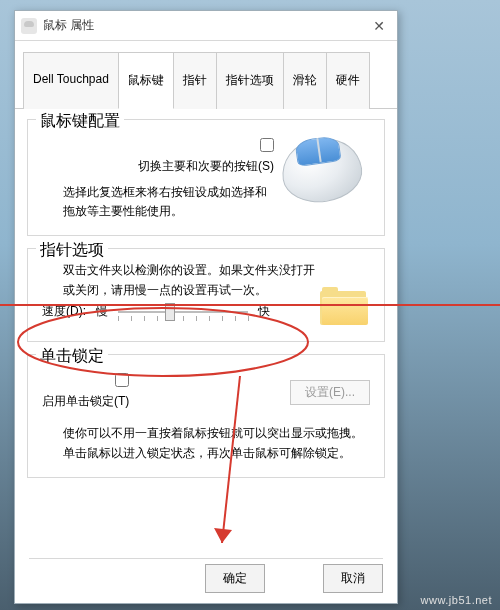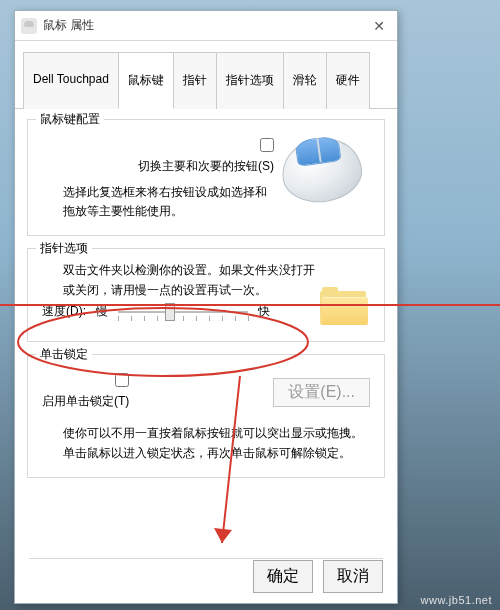--- a/index.html
+++ b/index.html
@@ -85,21 +85,21 @@
     border: 1px solid #d8d8d8;
     margin-bottom: 12px;
     padding: 12px 14px 14px 14px;
     position: relative;
   }
   .group-title {
     position: absolute;
     top: -9px; left: 8px;
     background: #fff;
     padding: 0 4px;
-    font-size: 12px;
+    font-size: 16px;
     font-family: Liberation Serif, serif;
   }
   .row { display:flex; align-items:flex-start; }
   .checkbox {
     display:flex; align-items:flex-end; gap:6px; margin: 6px 0 8px 0;
     cursor: pointer;
     flex-direction: column;
   }
   .checkbox input { width:14px; height:14px; margin:0; }
   .desc { line-height: 1.6; margin-left: 21px; }
@@ -156,21 +156,21 @@
     position:absolute; top:16px; width:1px; height:5px; background:#aaa;
   }
   .slider-thumb {
     position:absolute; top:3px; width:10px; height:18px;
     background:#e9e9e9; border:1px solid #9a9a9a;
     left: 52px;
   }
   .btn {
     display:inline-block; padding:3px 14px;
     border:1px solid #aaa; background:#f3f3f3;
-    font-size:16px; cursor:pointer; min-width:60px; text-align:center;
+    font-size:12px; cursor:pointer; min-width:60px; text-align:center;margin-left:48px;
   }
   .btn.disabled { color:#9a9a9a; border-color:#c8c8c8; background:#f8f8f8; cursor:default; }
   .footer {
     position:absolute; bottom:10px; right:14px;
     display:flex; gap:10px;
   }
   .btn.main { padding:5px 10px; }
   .footer-divider {
     position:absolute; bottom:44px; left:14px; right:14px; height:1px; background:#d8d8d8;
   }

